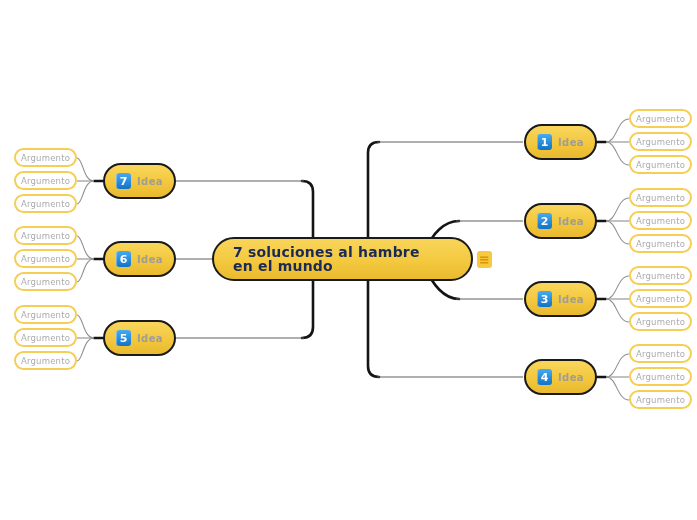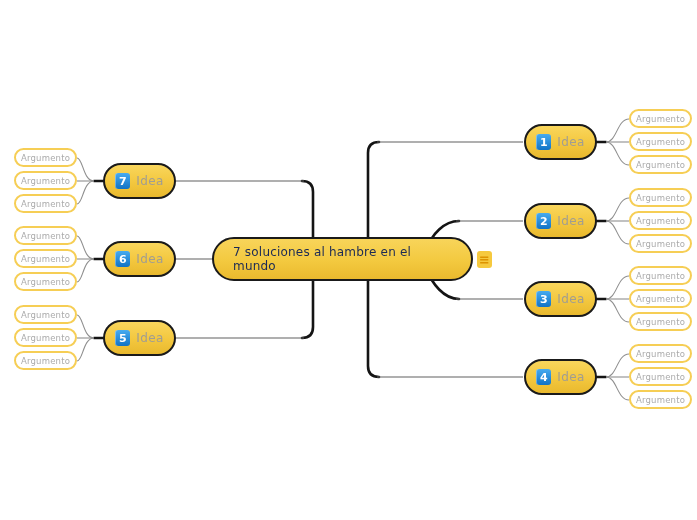--- a/index.html
+++ b/index.html
@@ -7,41 +7,41 @@
   .canvas{position:relative;width:697px;height:520px;background:#ffffff;overflow:hidden;}
   .canvas svg{position:absolute;left:0;top:0;}
 
   .central-node{
     position:absolute;left:212px;top:237px;width:261px;height:44px;box-sizing:border-box;
     border:2px solid #1a1a1a;border-radius:22px;
     background:linear-gradient(180deg,#f8d45a 0%,#f3c93f 55%,#eaba2e 100%);
     display:flex;align-items:center;padding-left:19px;
   }
   .central-node .title{
-    width:205px;font-size:12px;font-weight:normal;color:#1b2a55;line-height:14px;letter-spacing:.2px;
+    width:205px;font-size:14px;font-weight:bold;color:#1b2a55;line-height:14px;letter-spacing:.2px;
   }
   .menu-chip{
     position:absolute;left:477px;top:251px;width:15px;height:17px;border-radius:3px;
     background:#f6c93e;display:flex;align-items:center;justify-content:center;
     color:#dd9300;font-size:13px;font-weight:bold;line-height:1;cursor:pointer;
   }
   .idea-node{
     position:absolute;width:73px;height:36px;box-sizing:border-box;
     border:2px solid #1a1a1a;border-radius:18px;
     background:linear-gradient(180deg,#f9d65c 0%,#f3c73e 55%,#e9b92e 100%);
     display:flex;align-items:center;justify-content:center;gap:6px;
   }
   .badge{
     width:15px;height:16px;border-radius:3px;flex:0 0 auto;
     background:linear-gradient(180deg,#47abf0 0%,#1173c6 100%);
     box-shadow:inset 1px 0 0 rgba(255,255,255,.35);
     color:#ffffff;font-size:11px;font-weight:bold;
     display:flex;align-items:center;justify-content:center;
   }
-  .idea-label{font-size:12px;font-weight:normal;color:#a09d92;letter-spacing:.4px;}
+  .idea-label{font-size:10px;font-weight:bold;color:#a09d92;letter-spacing:.4px;}
   .arg-node{
     position:absolute;width:63px;height:19px;box-sizing:border-box;
     border:2px solid #f6ce55;border-radius:10px;background:#ffffff;
     display:flex;align-items:center;justify-content:center;
     font-size:8.5px;color:#ababab;letter-spacing:.2px;text-align:right;
   }
 </style>
 </head>
 <body>
 

